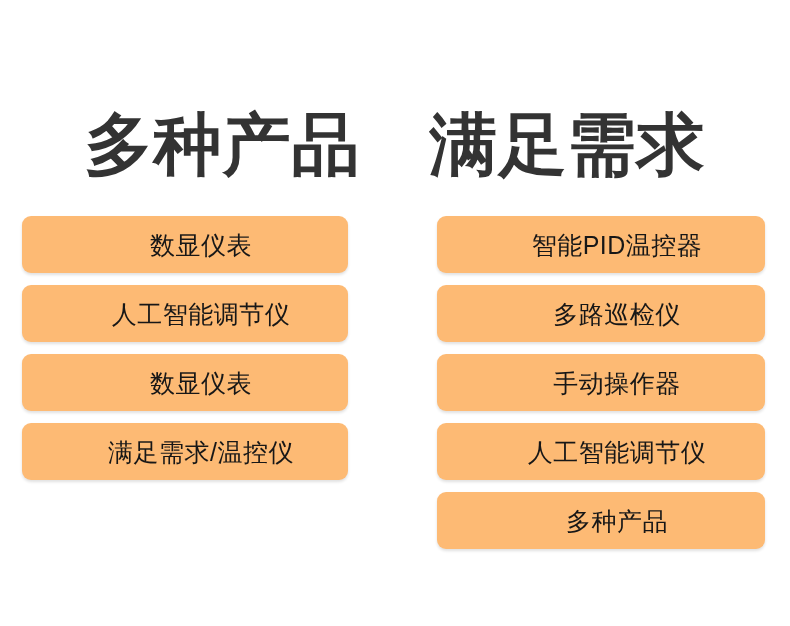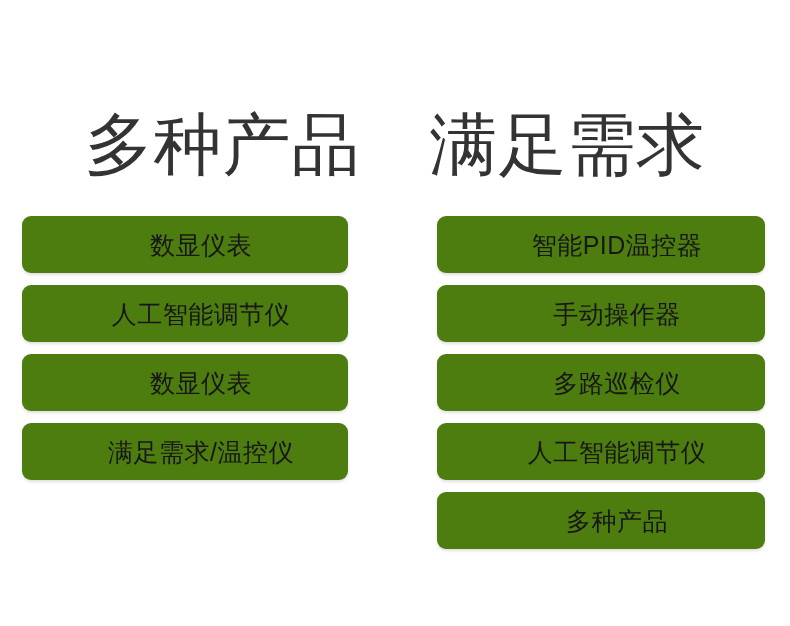--- a/index.html
+++ b/index.html
@@ -26,21 +26,21 @@
   
   .heading {
     position: absolute;
     top: 56px;
     left: 0;
     width: 790px;
     text-align: center;
     color: #333333;
     font-size: 68px;
     line-height: 84px;
-    font-weight: 400;
+    font-weight: 700;
     letter-spacing: 1px;
     white-space: pre;
     font-family: "Liberation Sans", "DejaVu Sans", sans-serif;
   }
 
   
   .columns {
     position: absolute;
     top: 216px;
     left: 22px;
@@ -56,21 +56,21 @@
     flex-direction: column;
     gap: 12px;
   }
 
   .col-left  { width: 326px; }
   .col-right { width: 328px; }
 
   .pill {
     height: 57px;
     box-sizing: border-box;
-    background: #4d7c0f;
+    background: #fdba74;
     border-radius: 9px;
     display: flex;
     align-items: center;
     justify-content: center;
     box-shadow: 0 2px 3px rgba(0,0,0,0.12);
     cursor: pointer;
     user-select: none;
     overflow: hidden;
     padding-left: 32px;
   }
@@ -115,25 +115,25 @@
 
     </div>
 
     <div class="col col-right">
 
       <div class="pill">
         <span class="pill-label">智能PID温控器</span>
       </div>
 
       <div class="pill">
-        <span class="pill-label">手动操作器</span>
+        <span class="pill-label">多路巡检仪</span>
       </div>
 
       <div class="pill">
-        <span class="pill-label">多路巡检仪</span>
+        <span class="pill-label">手动操作器</span>
       </div>
 
       <div class="pill">
         <span class="pill-label">人工智能调节仪</span>
       </div>
 
       <div class="pill">
         <span class="pill-label">多种产品</span>
       </div>
 

